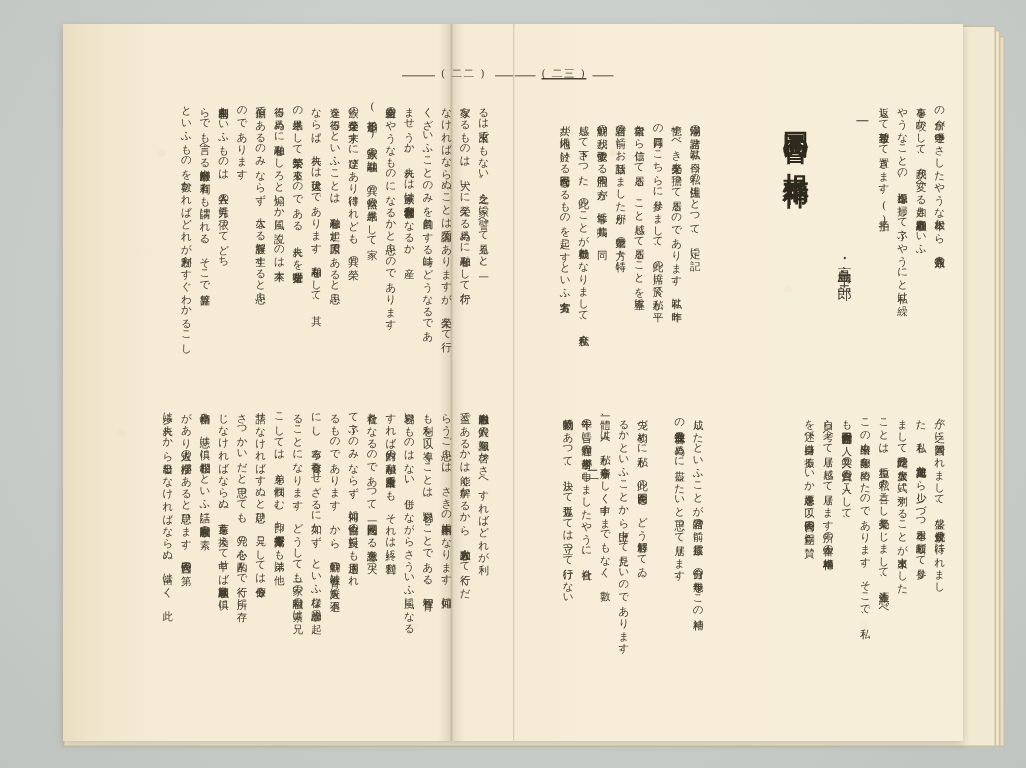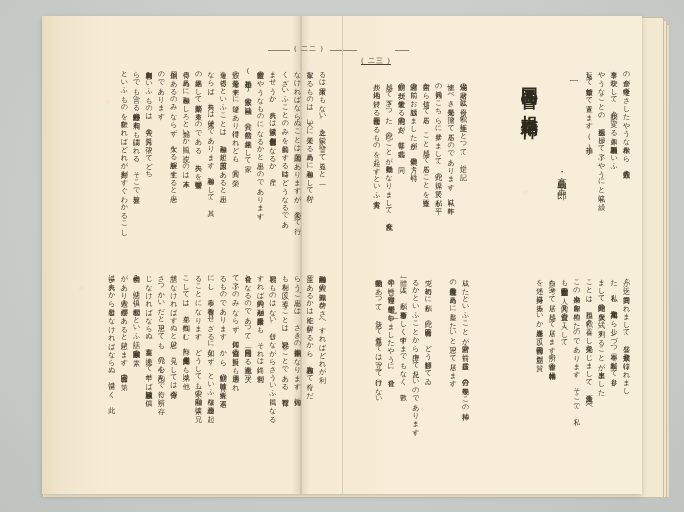--- a/index.html
+++ b/index.html
@@ -219,21 +219,21 @@
           <div class="col">相憐み、悲は俱に相憫むといふ話に家族融和の素</div>
           <div class="col">があり人道の櫻揺があると思ひます。同民會の第一</div>
           <div class="col">歩は夫れから出發しなければならぬ。當はく、此</div>
         </div>
       </div>
     </div>
 
     <div class="page left">
       <div class="grain"></div>
 
-      <div class="pagenum" style="top:40px;left:18px;text-decoration:underline;">( 二三 )</div>
+      <div class="pagenum" style="top:28px;left:18px;text-decoration:underline;">( 二三 )</div>
       <div class="headrule" style="top:34px;left:0px;width:14px;"></div>
       <div class="headrule" style="top:34px;left:52px;width:14px;"></div>
 
       <div class="title-wrap">
         <div class="title">同民會の根本精神</div>
       </div>
       <div class="byline">・高島平三郎</div>
 
       <div class="sectnum" style="top:60px;right:62px;">一</div>
 

